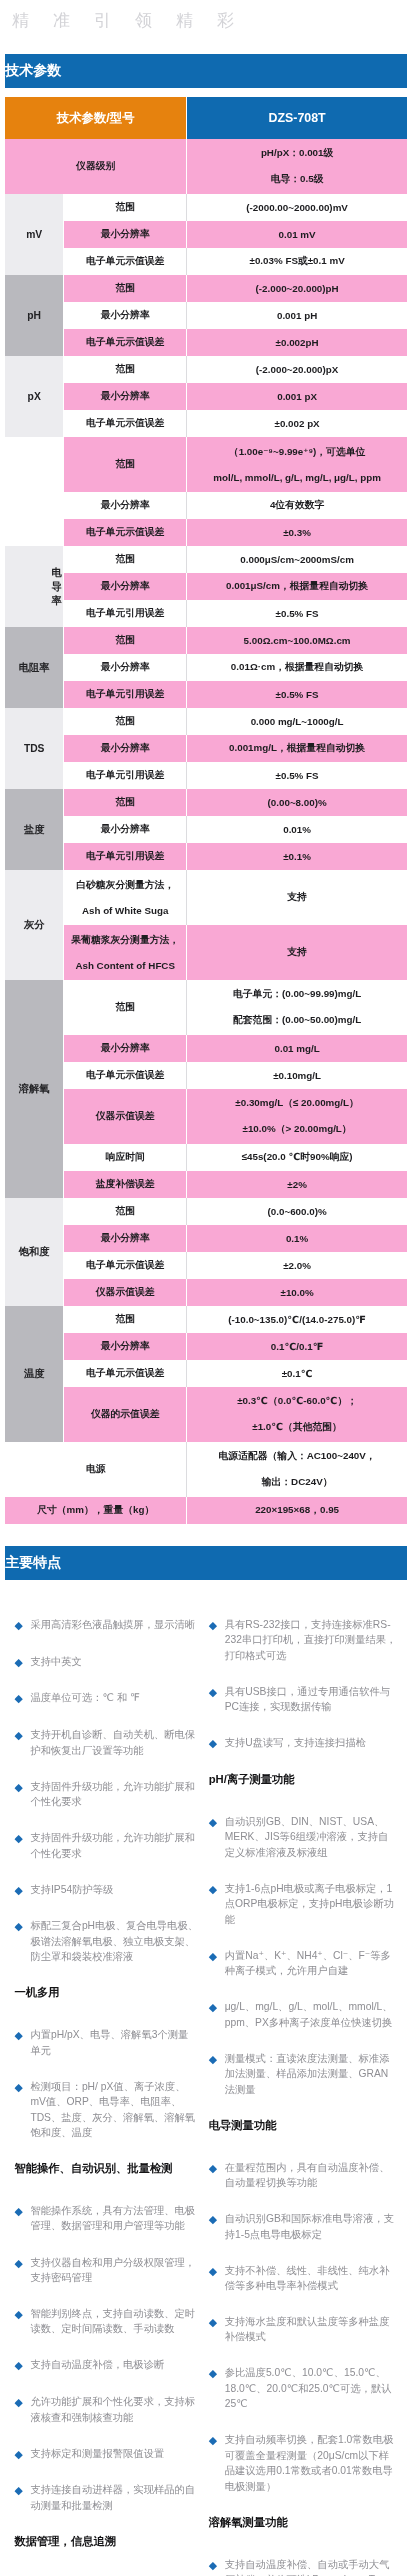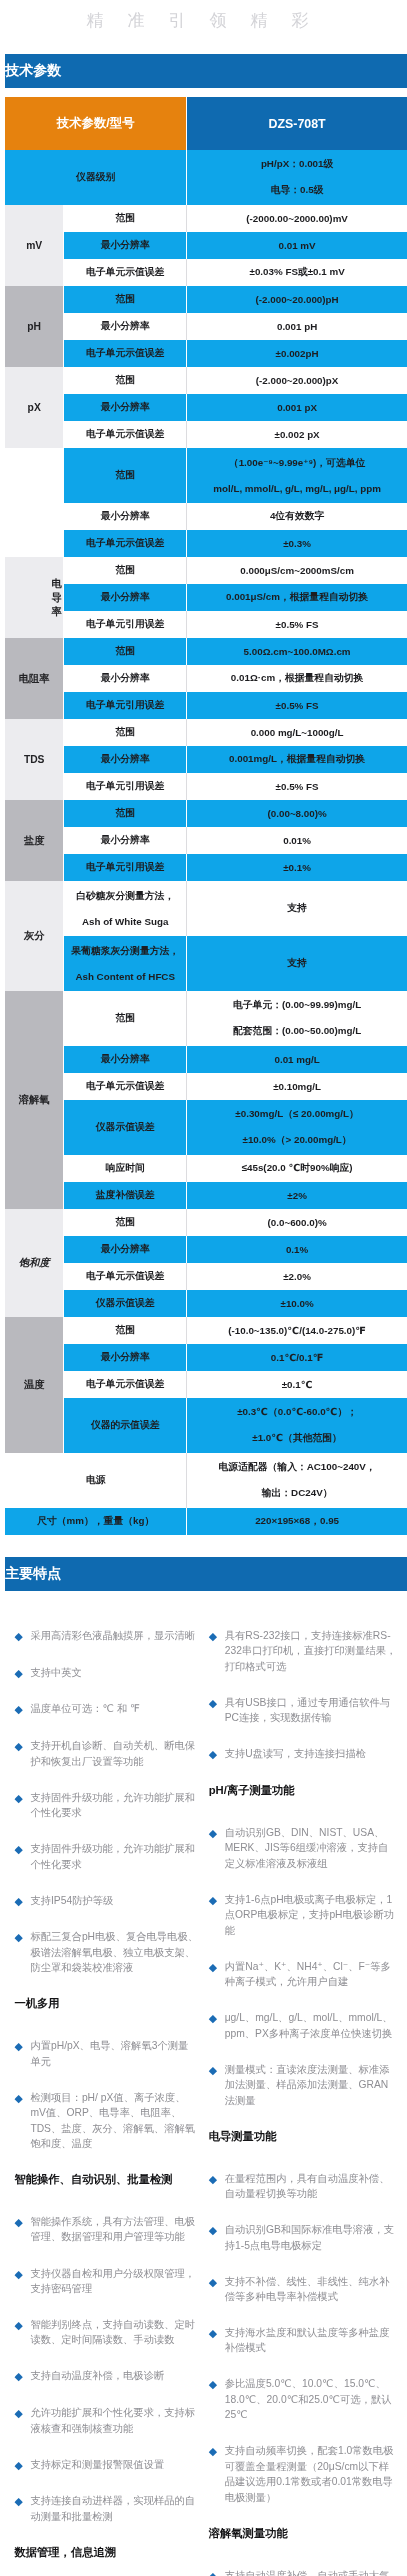--- a/index.html
+++ b/index.html
@@ -1,36 +1,36 @@
 <!DOCTYPE html>
 <html lang="zh" style="font-size:8.2px"><head>
 <meta charset="utf-8">
 <style>
   html,body{margin:0;padding:0;background:#ffffff;}
   body{width:407px;font-family:"Liberation Sans","DejaVu Sans",sans-serif;-webkit-font-smoothing:antialiased;}
   .page{width:407px;overflow:hidden;background:#fff;}
 
   
-  .tagline{margin-top:9.3px;text-align:center;font-size:17px;color:#d3d3d7;letter-spacing:24px;padding-left:12px;font-weight:400;}
+  .tagline{margin-top:9.3px;font-size:17px;color:#d3d3d7;letter-spacing:24px;padding-left:12px;font-weight:400;}
 
   
   .banner{margin-left:5.2px;margin-top:21.6px;height:34px;background:#0f6ab0;color:#fff;display:flex;align-items:center;font-size:14px;font-weight:700;}
 
   
-  .spec-head{margin:9.3px 0 0 5.2px;display:grid;grid-template-columns:182px 1fr;height:53px;}
+  .spec-head{margin:9.3px 0 0 5.2px;display:grid;grid-template-columns:182px 1fr;height:42px;}
   .spec-head .hc{display:flex;align-items:center;justify-content:center;color:#fff;font-size:12.4px;font-weight:700;}
   .spec-head .orange{background:#e6820e;border-right:1.5px solid #fff;}
   .spec-head .blue{background:#0f6ab0;}
 
   
   .spec-grid{margin-left:5.2px;display:grid;grid-template-columns:59px 123px 1fr;}
   .cell{display:flex;flex-direction:column;justify-content:center;align-items:center;text-align:center;font-size:9.8px;color:#1d1d20;padding:2.1px 3.1px;box-sizing:border-box;}
   .h1{min-height:27px;}
   .h2{min-height:55px;row-gap:12.4px;}
-  .gray{background:#0ea5e9;}
+  .gray{background:#f9a8d4;}
   .white{background:#ffffff;}
   .cat-light{background:#ececef;}
   .cat-dark{background:#b9b9be;}
   .cat{grid-column:1;border-right:1px solid #fff;font-weight:600;font-size:10.3px;color:#232326;display:flex;align-items:center;justify-content:center;text-align:center;padding:2.1px;}
   .lab{grid-column:2;font-weight:700;border-right:1px solid transparent;}
   .lab.merged{grid-column:1 / 3;}
   .val{grid-column:3;font-weight:600;}
   .lab.gray{border-right-color:#ffffff;}
   .lab.white{border-right-color:#dcdcdf;}
 
@@ -266,21 +266,21 @@
       </div>
       <div class="cell val white h1">
         <div>≤45s(20.0 ℃时90%响应)</div>
       </div>
       <div class="cell lab gray h1">
         <div>盐度补偿误差</div>
       </div>
       <div class="cell val gray h1">
         <div>±2%</div>
       </div>
-      <div class="cat cat-light" style="grid-row: span 4; font-style: italic;">饱和度</div>
+      <div class="cat cat-light" style="grid-row: span 4;">饱和度</div>
       <div class="cell lab white h1">
         <div>范围</div>
       </div>
       <div class="cell val white h1">
         <div>(0.0~600.0)%</div>
       </div>
       <div class="cell lab gray h1">
         <div>最小分辨率</div>
       </div>
       <div class="cell val gray h1">

